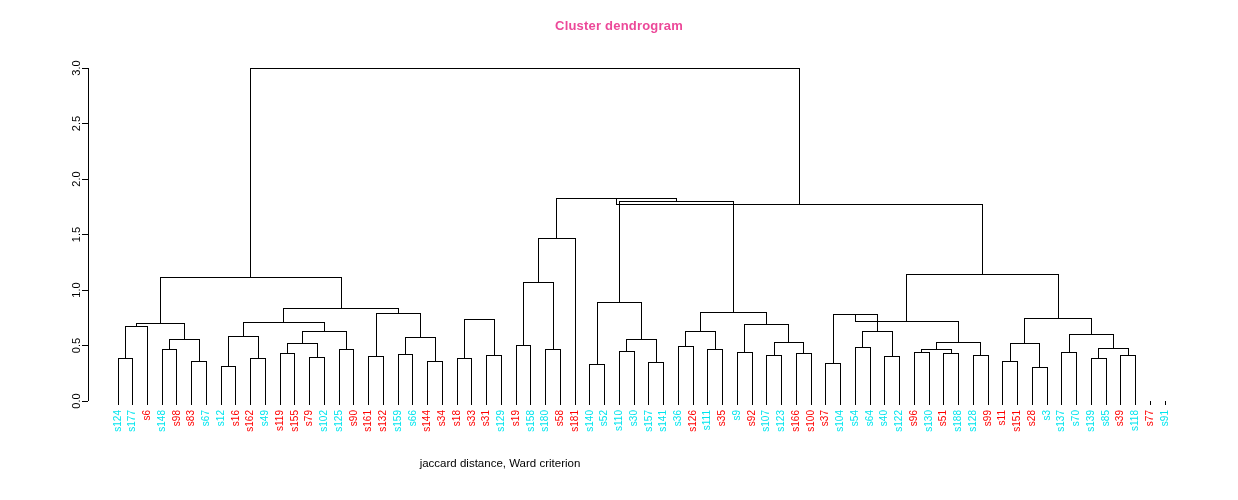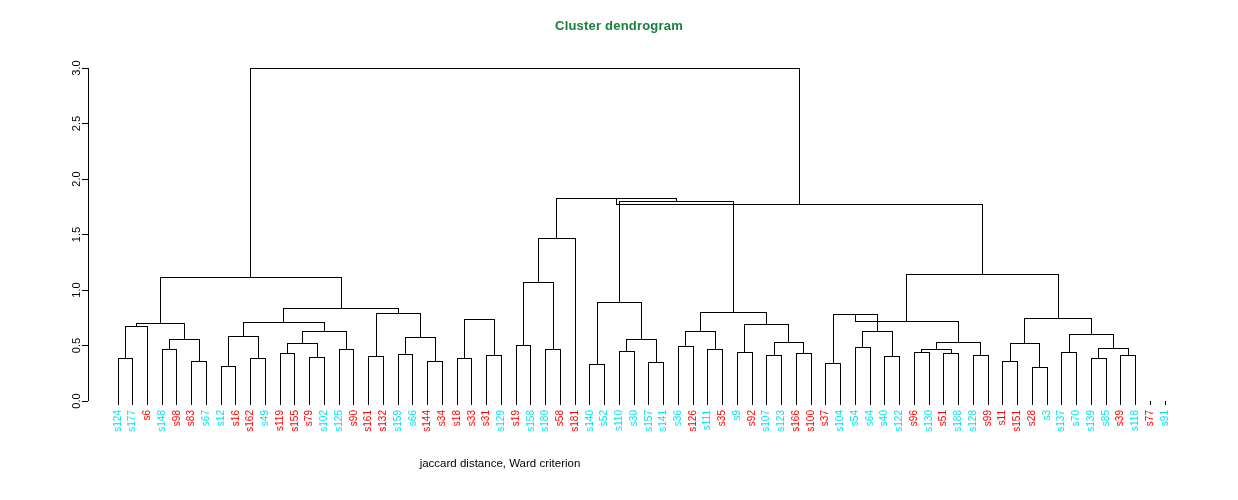--- a/index.html
+++ b/index.html
@@ -1,20 +1,20 @@
 <!DOCTYPE html>
 <html><head>
 <meta charset="utf-8">
 <style>
   html,body{margin:0;padding:0;background:#ffffff;}
   body{width:1238px;height:500px;font-family:"Liberation Sans",sans-serif;overflow:hidden;}
   #plot-root{position:relative;width:1238px;height:500px;background:#ffffff;}
   #plot-title{
     position:absolute;top:18px;left:0;width:1238px;text-align:center;
-    font-size:13px;font-weight:bold;color:#15803d;letter-spacing:.2px;
+    font-size:13px;font-weight:bold;color:#ec4899;letter-spacing:.2px;
   }
   #plot-xlabel{
     position:absolute;top:457px;left:0;width:1000px;text-align:center;
     font-size:11.5px;color:#000;
   }
   svg#dendro{position:absolute;top:0;left:0;width:1238px;height:500px;display:block;}
   .axis-line,.tick-line{stroke:#000;stroke-width:1;shape-rendering:crispEdges;}
   .branch{stroke:#000;stroke-width:1;fill:none;shape-rendering:crispEdges;}
   .tick-label{font-family:"Liberation Sans",sans-serif;font-size:11px;fill:#000;}
   .leaf-label{font-family:"Liberation Sans",sans-serif;font-size:10px;}

